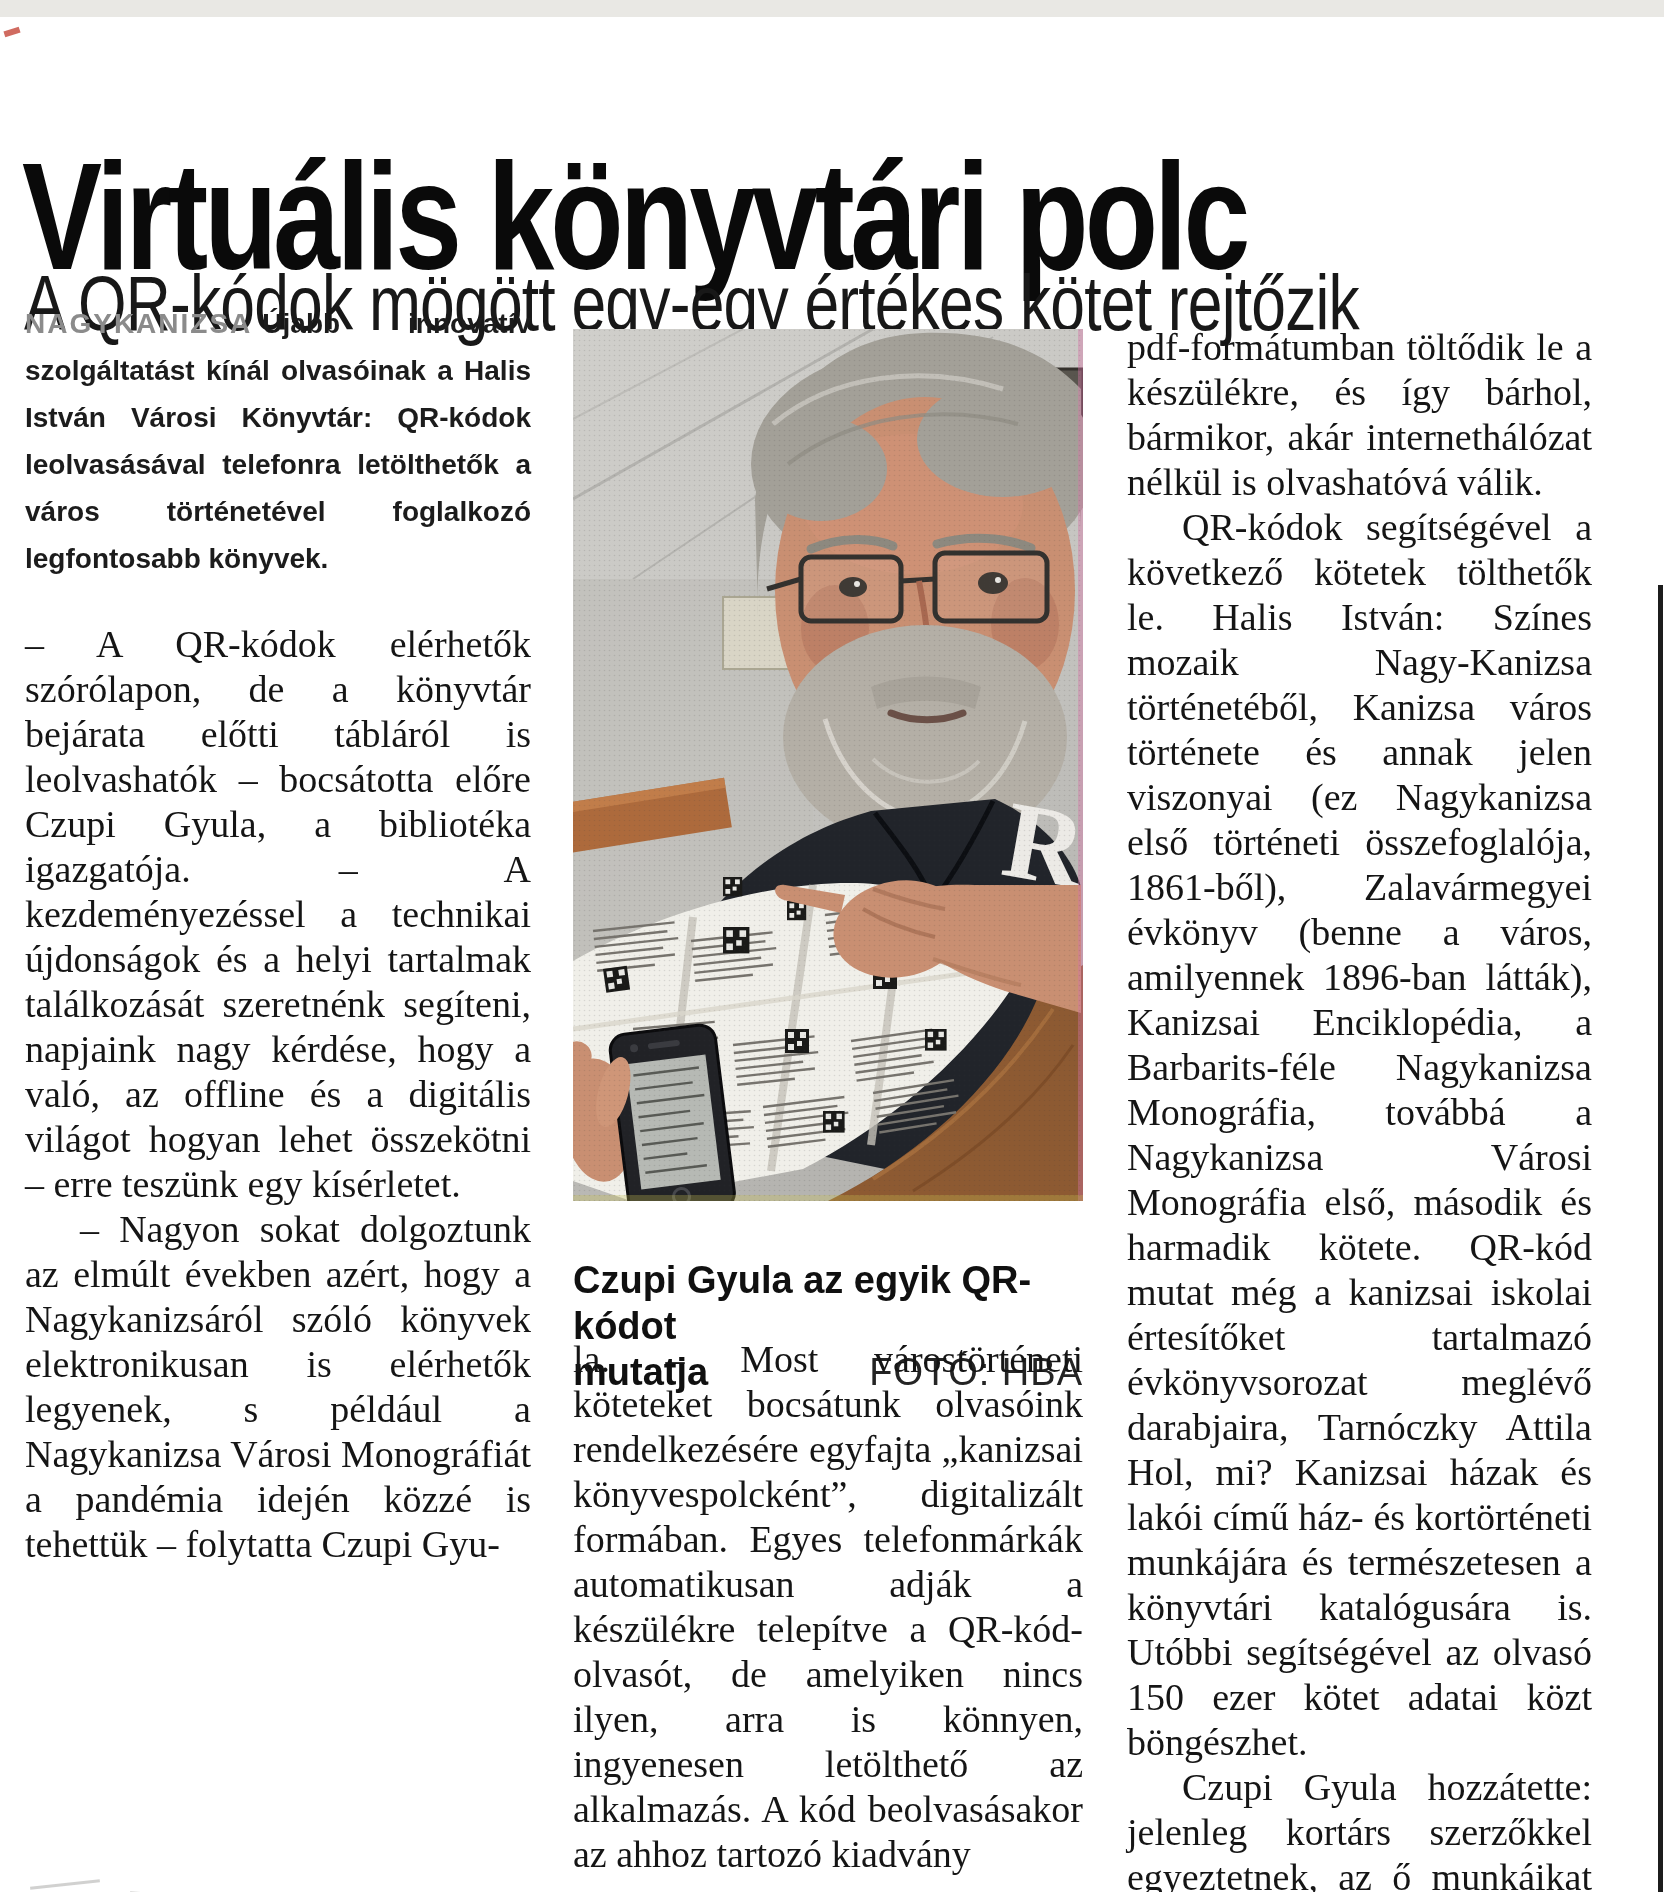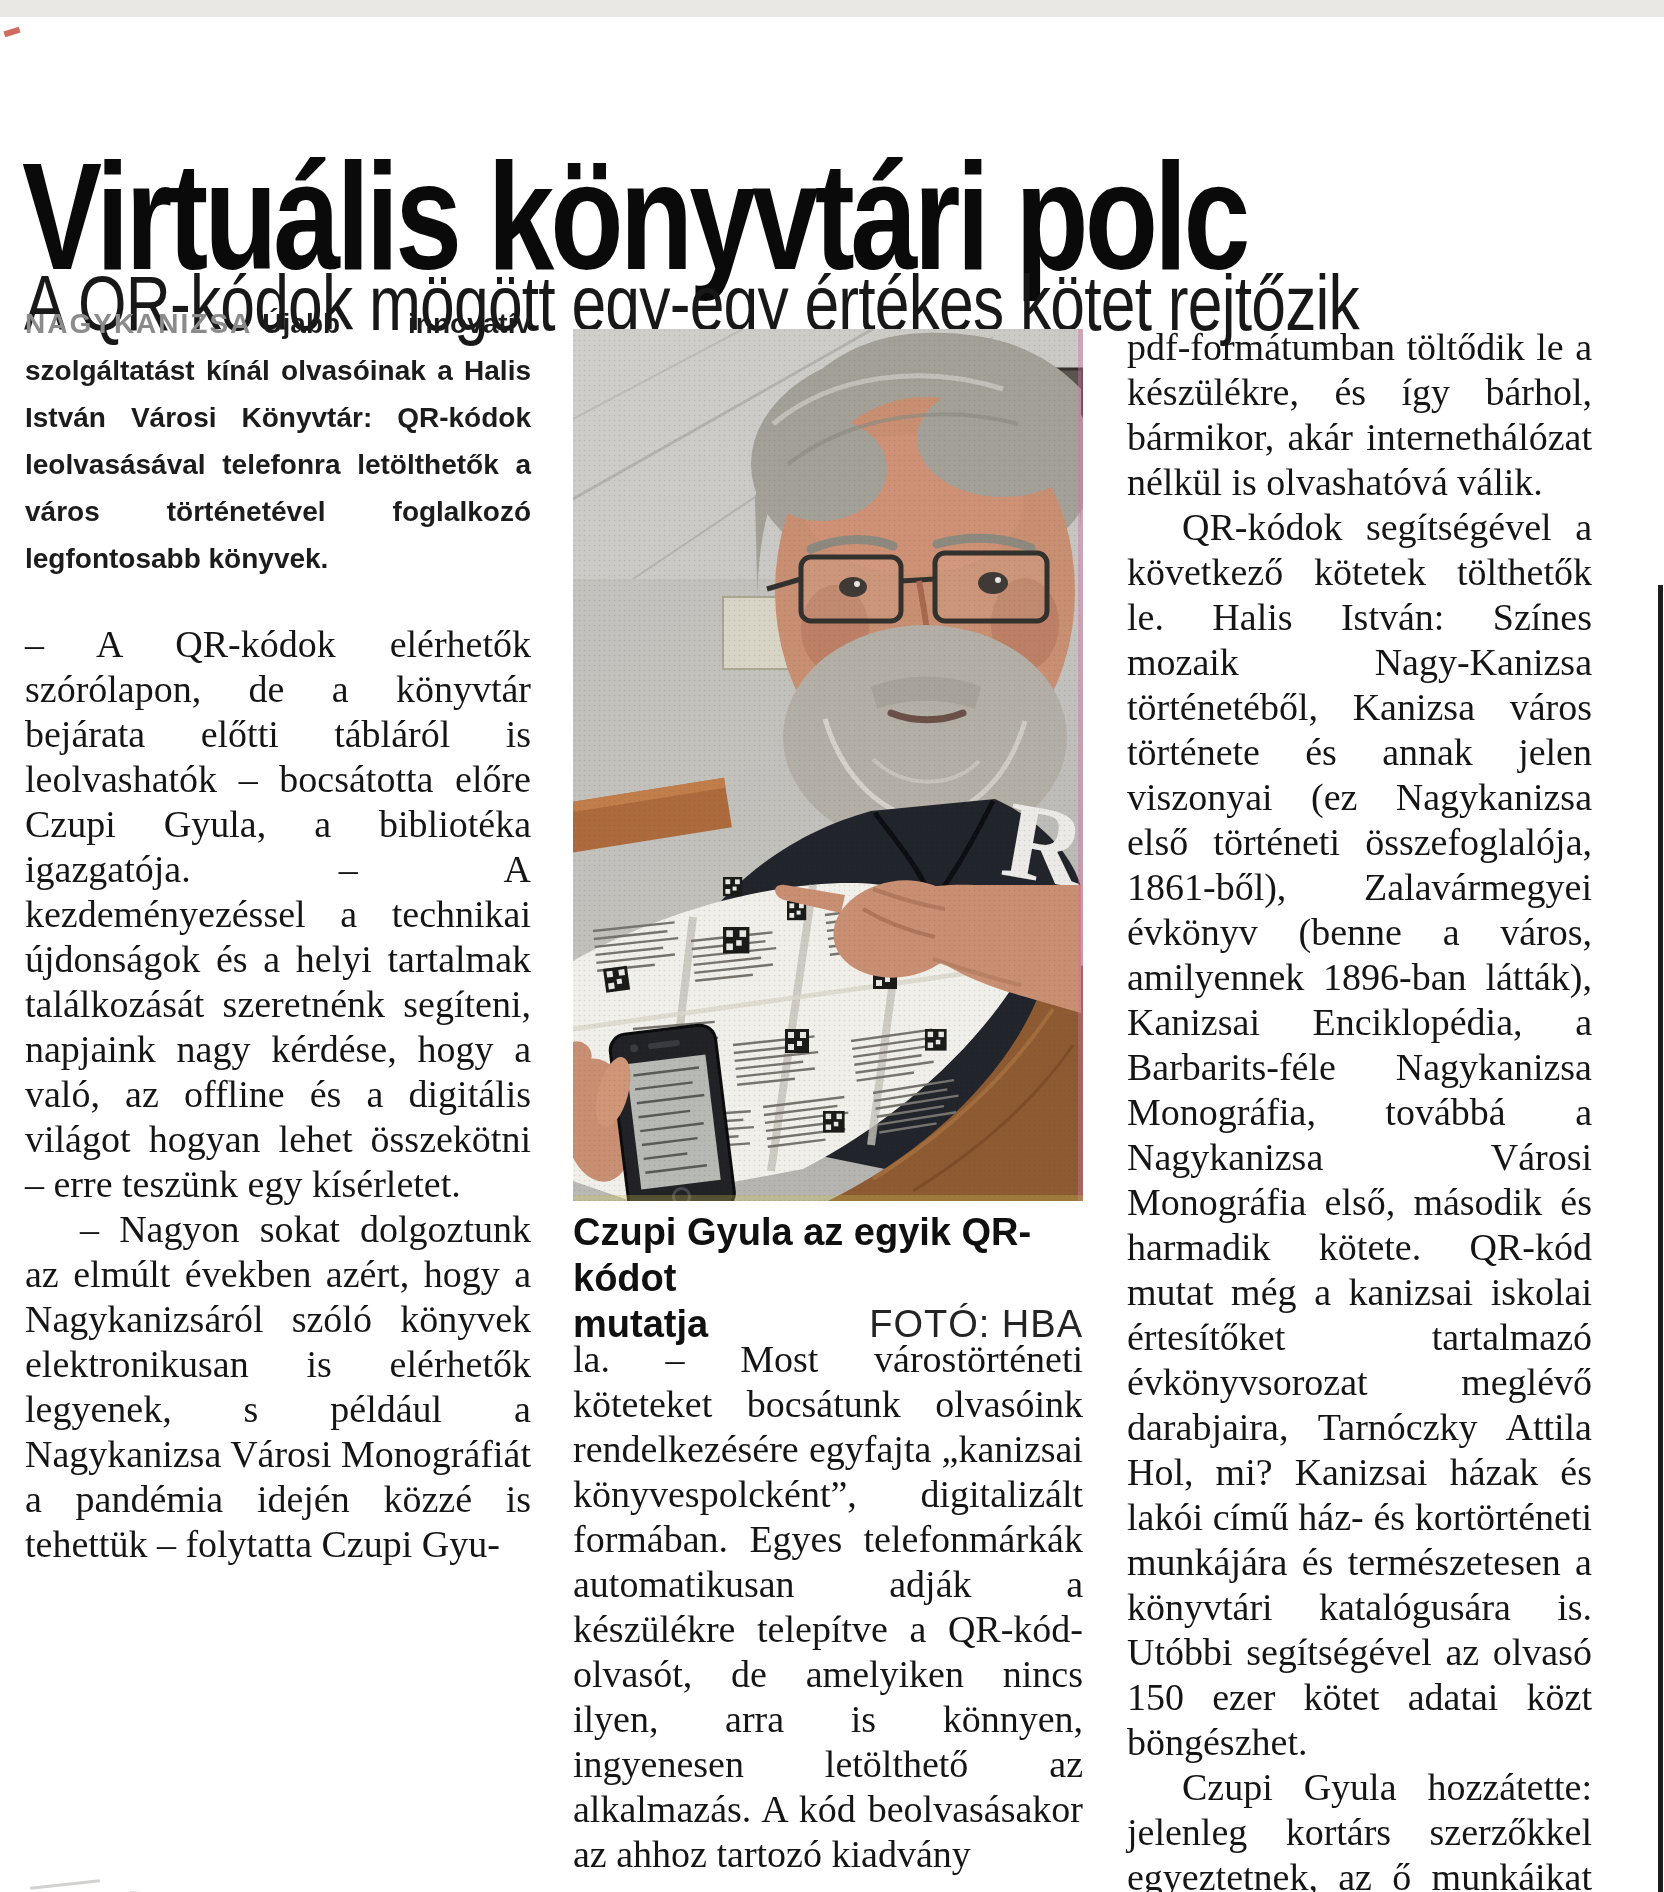--- a/index.html
+++ b/index.html
@@ -31,21 +31,21 @@
     font-size:28px;line-height:47px;color:#1c1c1c;margin:0;
   }
   .loc{color:#8b8b8b;letter-spacing:2px;margin-right:10px;}
   .bodyp{margin:0;}
   .first-body{margin-top:40px;}
   .indent{text-indent:55px;}
   
   .photo-wrap{position:absolute;left:573px;top:312px;width:510px;height:872px;}
   .photo-wrap svg{display:block;}
   .caption{
-    position:absolute;left:573px;top:1192px;width:510px;
+    position:absolute;left:573px;top:1240px;width:510px;
     font-family:"Liberation Sans",sans-serif;font-weight:700;
     font-size:38px;line-height:46px;color:#101010;
   }
   .cap-row{display:flex;justify-content:space-between;align-items:baseline;gap:47px;}
   .credit{font-weight:400;font-size:38px;letter-spacing:1px;color:#242424;}
   
   .right-rule{position:absolute;right:1px;top:568px;width:5px;height:1324px;background:#1c1c1c;}
   .speck-red{position:absolute;left:4px;top:12px;width:16px;height:6px;background:#c0392b;opacity:.75;transform:rotate(-18deg);}
   .mark{position:absolute;background:#9a9a96;opacity:.45;}
   .mark-1{left:30px;top:1866px;width:70px;height:3px;transform:rotate(-6deg);}

